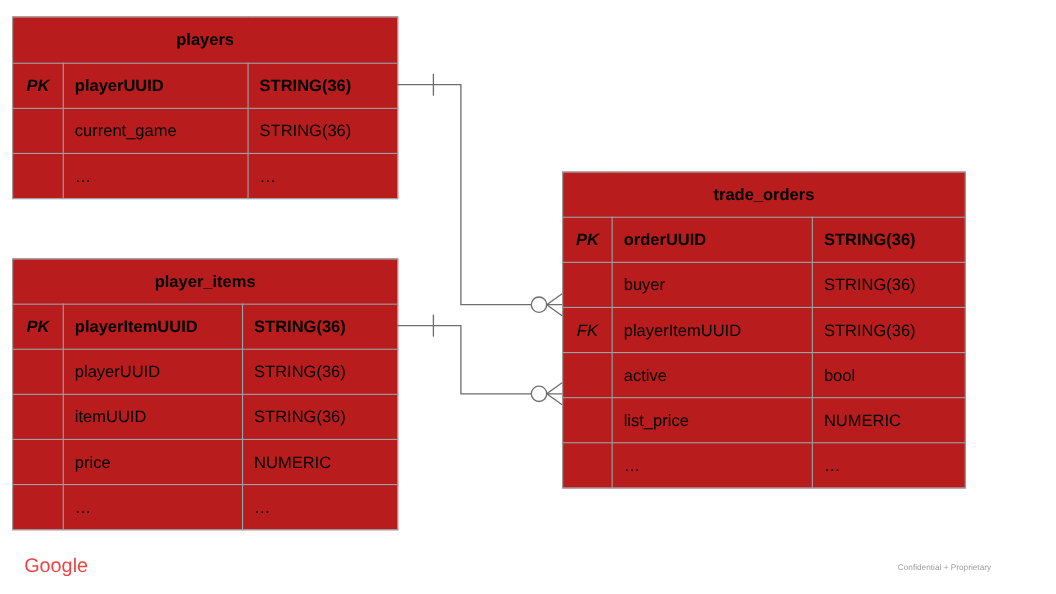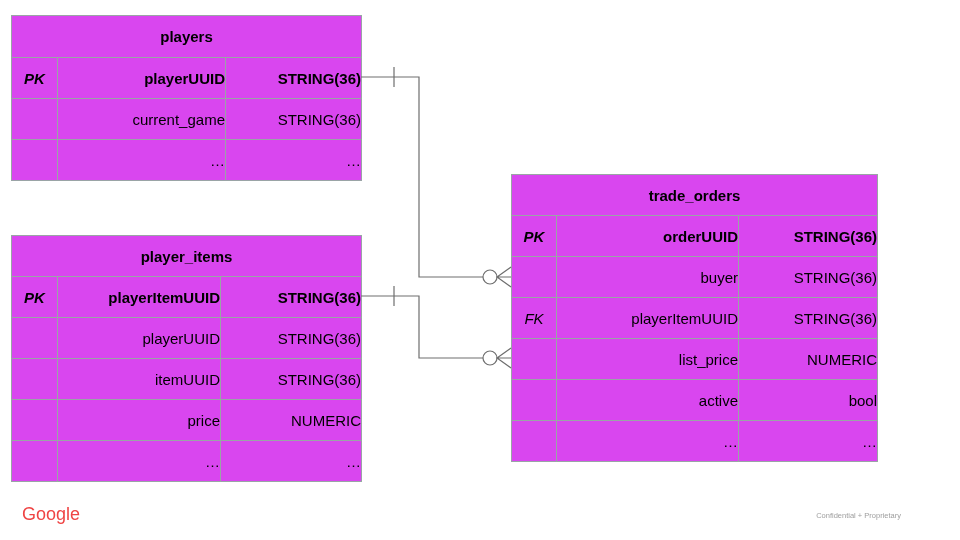--- a/index.html
+++ b/index.html
@@ -8,45 +8,45 @@
     position: relative;
     background: #ffffff;
     overflow: hidden;
     font-family: "Liberation Sans", sans-serif;
     color: #000;
   }
   table.erd {
     position: absolute;
     border-collapse: collapse;
     table-layout: fixed;
-    background: #d946ef;
+    background: #b91c1c;
     font-size: 15px;
     color: #000;
   }
   .erd th, .erd td {
     border: 1px solid #9aa4a6;
     padding: 0;
     vertical-align: middle;
     overflow: hidden;
     white-space: nowrap;
   }
   .erd th.title { font-weight: bold; text-align: center; font-size: 15px; }
   .erd td.key  { text-align: center; font-style: italic; }
-  .erd td.name, .erd td.type { text-align: right; padding-left: 10px; }
+  .erd td.name, .erd td.type { text-align: left; padding-left: 10px; }
   .erd tr.pk-row td { font-weight: bold; }
 
   #players      { left: 11px;  top: 15px;  width: 350px; }
   #players th   { height: 41px; }
   #players td   { height: 40px; }
 
   #player-items    { left: 11px;  top: 235px; width: 350px; }
   #player-items th { height: 40px; }
   #player-items td { height: 40px; }
 
-  #trade-orders    { left: 511px; top: 174px; width: 366px; }
+  #trade-orders    { left: 511px; top: 156px; width: 366px; }
   #trade-orders th { height: 40px; }
   #trade-orders td { height: 40px; }
 
   #connector-layer {
     position: absolute;
     left: 0; top: 0;
     width: 960px; height: 540px;
     pointer-events: none;
   }
   #google-logo {
@@ -158,27 +158,27 @@
       <td class="name">buyer</td>
       <td class="type">STRING(36)</td>
     </tr>
     <tr>
       <td class="key">FK</td>
       <td class="name">playerItemUUID</td>
       <td class="type">STRING(36)</td>
     </tr>
     <tr>
       <td class="key"></td>
+      <td class="name">active</td>
+      <td class="type">bool</td>
+    </tr>
+    <tr>
+      <td class="key"></td>
       <td class="name">list_price</td>
       <td class="type">NUMERIC</td>
-    </tr>
-    <tr>
-      <td class="key"></td>
-      <td class="name">active</td>
-      <td class="type">bool</td>
     </tr>
     <tr>
       <td class="key"></td>
       <td class="name">…</td>
       <td class="type">…</td>
     </tr>
   </tbody>
 </table>
 
 <svg id="connector-layer" viewBox="0 0 960 540" xmlns="http://www.w3.org/2000/svg">

